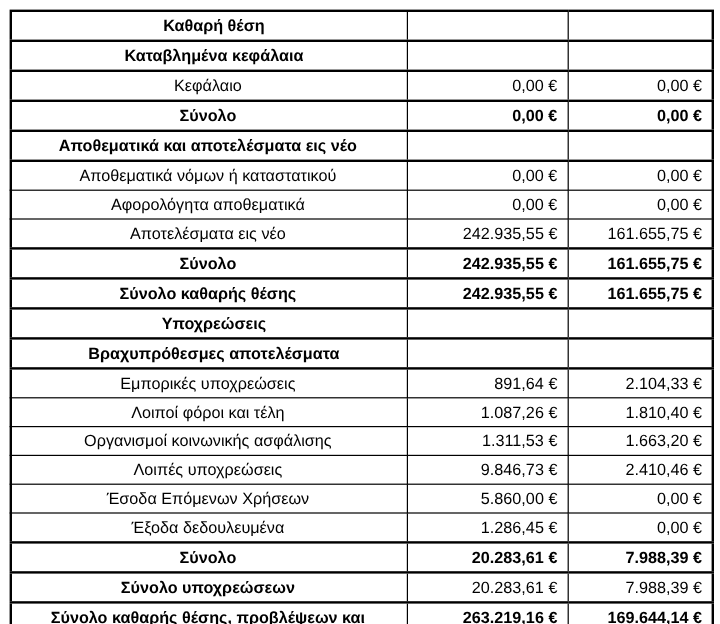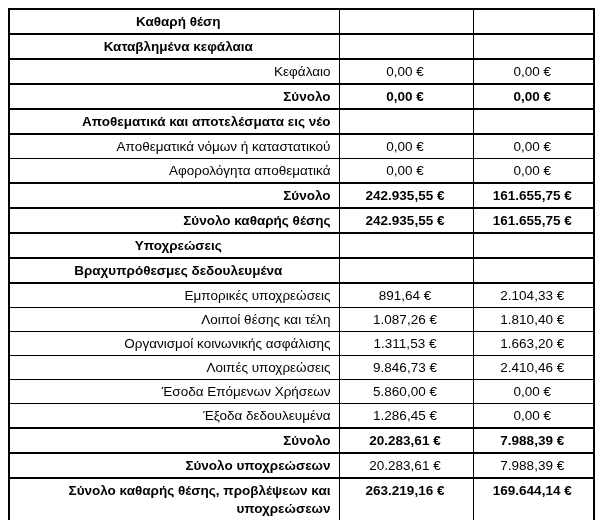--- a/index.html
+++ b/index.html
@@ -22,22 +22,22 @@
   }
   table.fin-table td {
     border: 1px solid #000;
     font-size: 13.5px;
     line-height: 18px;
     height: 21px;
     padding: 1px 8px 1px 6px;
     vertical-align: middle;
     overflow: hidden;
   }
-  td.label { text-align: right; }
-  td.value { text-align: center; padding-right: 8px; }
+  td.label { text-align: center; }
+  td.value { text-align: right; padding-right: 8px; }
 
   
   tr.header td, tr.section td, tr.total td, tr.subtotal td, tr.grand td {
     border-top-width: 2px;
     border-bottom-width: 2px;
   }
 
   tr.header td.label   { text-align: center; font-weight: 700; padding-left: 16px; }
   tr.section td.label  { font-weight: 700; margin-left: 24px; }
   tr.total td          { font-weight: 700; }
@@ -86,47 +86,52 @@
         <tr class="data">
           <td class="label">Αποθεματικά νόμων ή καταστατικού</td>
           <td class="value">0,00 €</td>
           <td class="value">0,00 €</td>
         </tr>
         <tr class="data">
           <td class="label">Αφορολόγητα αποθεματικά</td>
           <td class="value">0,00 €</td>
           <td class="value">0,00 €</td>
         </tr>
+        <tr class="data">
+          <td class="label">Αποτελέσματα εις νέο</td>
+          <td class="value">242.935,55 €</td>
+          <td class="value">161.655,75 €</td>
+        </tr>
         <tr class="total">
           <td class="label">Σύνολο</td>
           <td class="value">242.935,55 €</td>
           <td class="value">161.655,75 €</td>
         </tr>
         <tr class="total">
           <td class="label">Σύνολο καθαρής θέσης</td>
           <td class="value">242.935,55 €</td>
           <td class="value">161.655,75 €</td>
         </tr>
         <tr class="header">
           <td class="label">Υποχρεώσεις</td>
           <td class="value"></td>
           <td class="value"></td>
         </tr>
         <tr class="header">
-          <td class="label">Βραχυπρόθεσμες δεδουλευμένα</td>
+          <td class="label">Βραχυπρόθεσμες αποτελέσματα</td>
           <td class="value"></td>
           <td class="value"></td>
         </tr>
         <tr class="data">
           <td class="label">Εμπορικές υποχρεώσεις</td>
           <td class="value">891,64 €</td>
           <td class="value">2.104,33 €</td>
         </tr>
         <tr class="data">
-          <td class="label">Λοιποί θέσης και τέλη</td>
+          <td class="label">Λοιποί φόροι και τέλη</td>
           <td class="value">1.087,26 €</td>
           <td class="value">1.810,40 €</td>
         </tr>
         <tr class="data">
           <td class="label">Οργανισμοί κοινωνικής ασφάλισης</td>
           <td class="value">1.311,53 €</td>
           <td class="value">1.663,20 €</td>
         </tr>
         <tr class="data">
           <td class="label">Λοιπές υποχρεώσεις</td>

